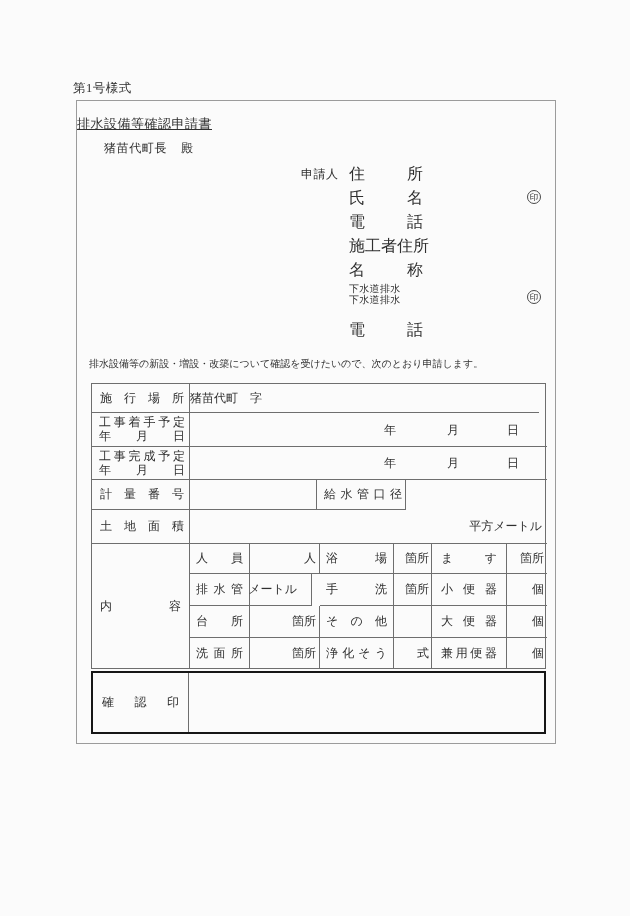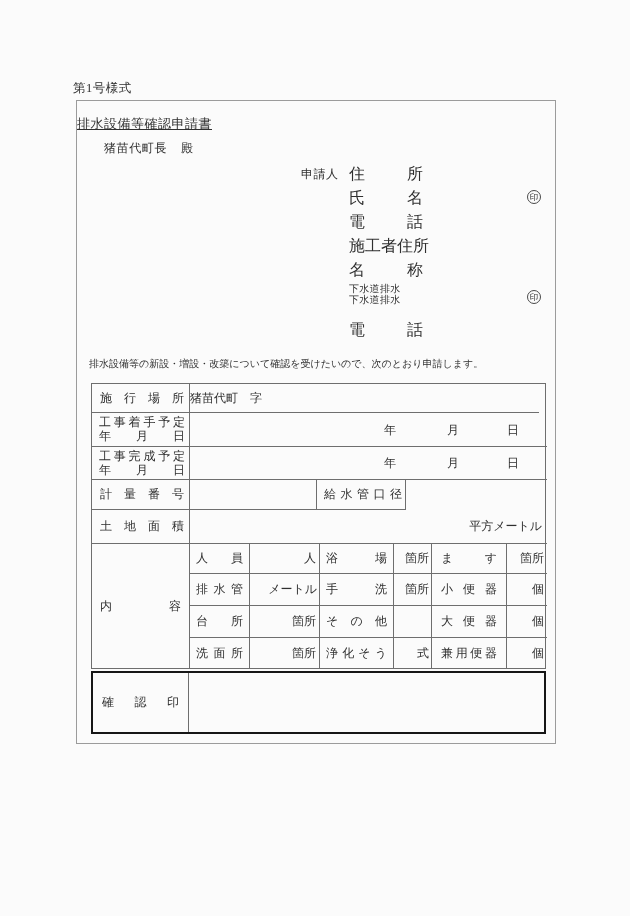--- a/index.html
+++ b/index.html
@@ -233,21 +233,21 @@
           <span>箇所</span>
         </div>
 
       <div class="cell br bb" style="left:98px;top:190px;width:60px;height:32px;padding:0 6px">
           <span class="jchar">
             <span>排</span>
             <span>水</span>
             <span>管</span>
           </span>
         </div>
-      <div class="cell br bb right" style="left:158px;top:190px;width:70px;height:32px;padding-right:2px">
+      <div class="cell br bb right" style="left:150px;top:190px;width:70px;height:32px;padding-right:14px">
           <span>メートル</span>
         </div>
       <div class="cell br bb" style="left:228px;top:190px;width:74px;height:32px;padding:0 6px">
           <span class="jchar">
             <span>手</span>
             <span>洗</span>
           </span>
         </div>
       <div class="cell br bb right" style="left:302px;top:190px;width:38px;height:32px;padding-right:2px">
           <span>箇所</span>

